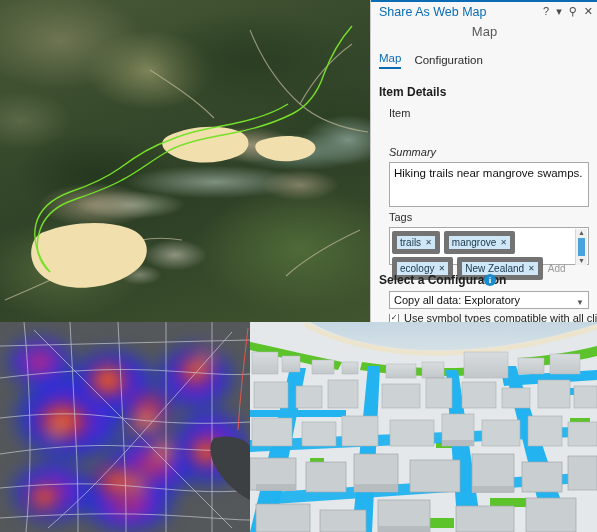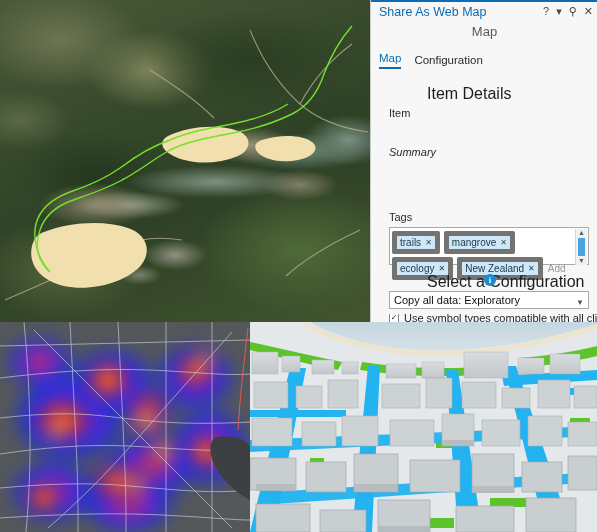--- a/index.html
+++ b/index.html
@@ -294,20 +294,21 @@
         </div>
       </div>
       <div class="pane-subtitle">Map</div>
       <div class="tabs">
         <div class="tab active">Map</div>
         <div class="tab">Configuration</div>
       </div>
       <div class="sect-title" id="sectItem">Item Details</div>
       <div class="fld-label" id="lblName">Item</div>
       <div class="fld-label" id="lblSummary">Summary</div>
+      <textarea class="txtbox" id="inSummary" placeholder="Enter a summary" style="">Hiking trails near mangrove swamps.</textarea>
       <div class="fld-label" id="lblTags">Tags</div>
       <div id="tagbox">
         <div id="tagwrap">
           <span class="chip">
             <span>trails</span>
             <span class="x">✕</span>
           </span>
           <span class="chip">
             <span>mangrove</span>
             <span class="x">✕</span>
@@ -353,21 +354,21 @@
   .pane-ctrls{position:absolute;right:5px;top:2px;display:flex;gap:7px;align-items:center;}
   .pane-ctrls span{font-size:11px;color:#4a4a4a;line-height:14px;cursor:default;}
 
   .pane-subtitle{position:absolute;left:0;top:24px;width:227px;text-align:center;
                  font-size:13px;color:#5a5a5a;}
 
   .tabs{position:absolute;left:8px;top:52px;display:flex;gap:13px;align-items:flex-end;}
   .tab{font-size:11.5px;color:#2b2b2b;padding-bottom:3px;cursor:default;}
   .tab.active{color:#0a6cb4;border-bottom:2px solid #0a6cb4;}
 
-  .sect-title{position:absolute;left:8px;font-size:16px;font-weight:normal;color:#1d1d1d;margin-left:48px;}
+  .sect-title{position:absolute;left:8px;font-size:12px;font-weight:bold;color:#1d1d1d;}
   #sectItem{top:85px;}
   #sectCfg{top:273px;}
   .info-dot{position:absolute;left:113px;top:274px;width:12px;height:12px;border-radius:50%;
             background:#1b8bd0;color:#fff;font-size:9px;font-weight:bold;line-height:12px;
             text-align:center;font-family:"Liberation Serif",serif;cursor:pointer;}
 
   .fld-label{position:absolute;left:18px;font-size:11px;color:#2b2b2b;}
   #lblName{top:107px;}
   #lblSummary{top:146px;font-style:italic;}
   #lblTags{top:211px;}

